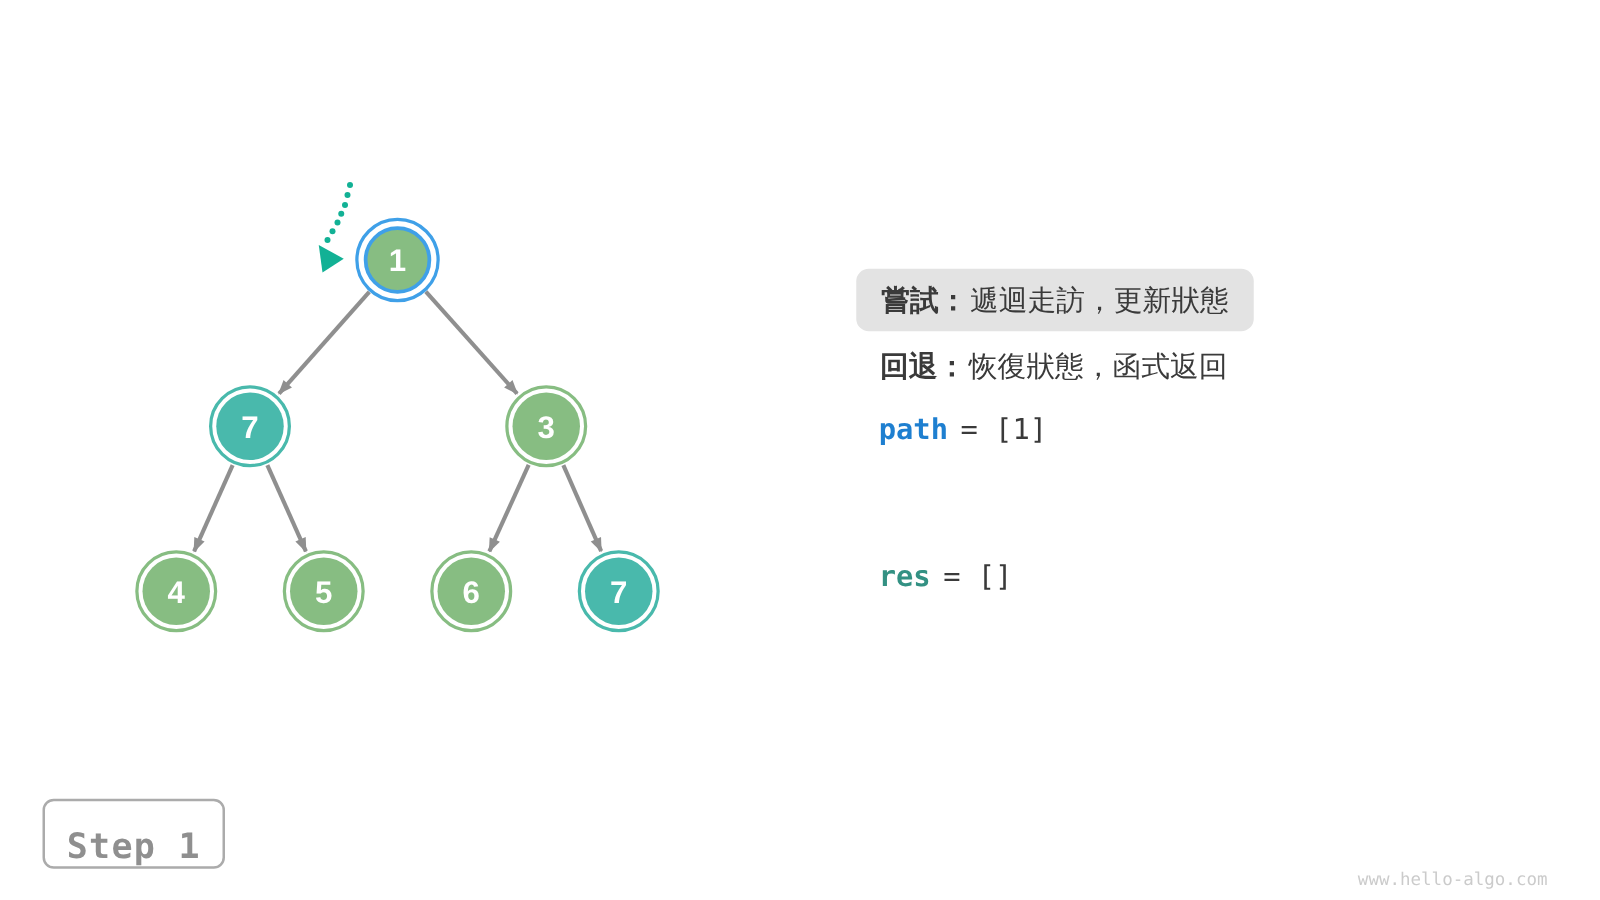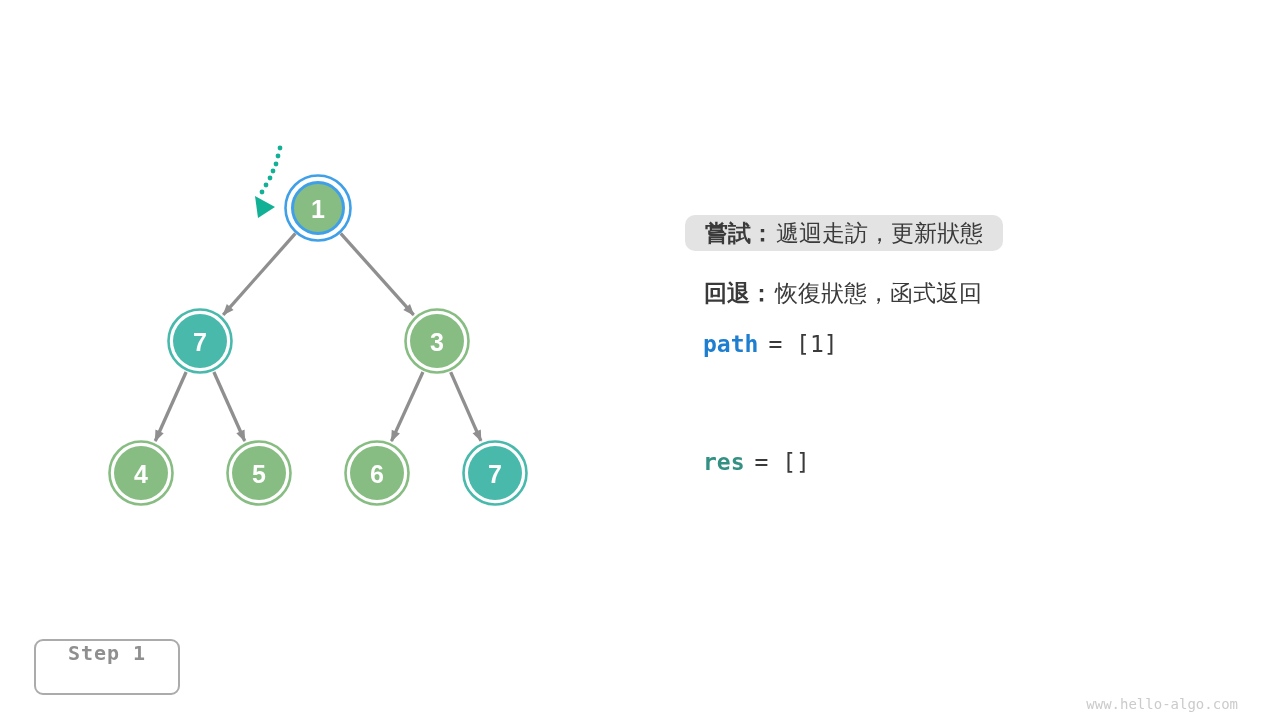--- a/index.html
+++ b/index.html
@@ -16,21 +16,21 @@
 
   .legend-line {
     position: absolute;
     white-space: nowrap;
     color: var(--text_dark);
     font-size: 23px;
     line-height: 1;
   }
   .legend-pill {
     left: 685px; top: 215px;
-    height: 36px;
+    height: 50px;
     background: var(--pill_bg);
     border-radius: 10px;
     display: flex; align-items: center;
     padding: 0 20px;
   }
   .legend-back { left: 704px; top: 282px; }
   .legend-label { font-weight: 700; margin-right: 2px; }
 
   .code-line {
     position: absolute;
@@ -48,23 +48,23 @@
   .code-rest { margin-left: 10px; }
 
   .stepbox {
     position: absolute;
     left: 34px; top: 639px;
     width: 146px; height: 56px;
     box-sizing: border-box;
     border: 2px solid var(--step_border);
     border-radius: 9px;
     background: #ffffff;
-    display: flex; align-items: flex-start; justify-content: center;
+    display: flex; align-items: flex-end; justify-content: center;
     font-family: "DejaVu Sans Mono", monospace;
-    font-size: 20px; font-weight: 700;
+    font-size: 28px; font-weight: 700;
     letter-spacing: 1px;
     color: var(--step_gray);
   }
 
   .watermark {
     position: absolute;
     right: 42px; top: 696px;
     font-family: "DejaVu Sans Mono", monospace;
     font-size: 14px;
     color: var(--watermark_gray);

